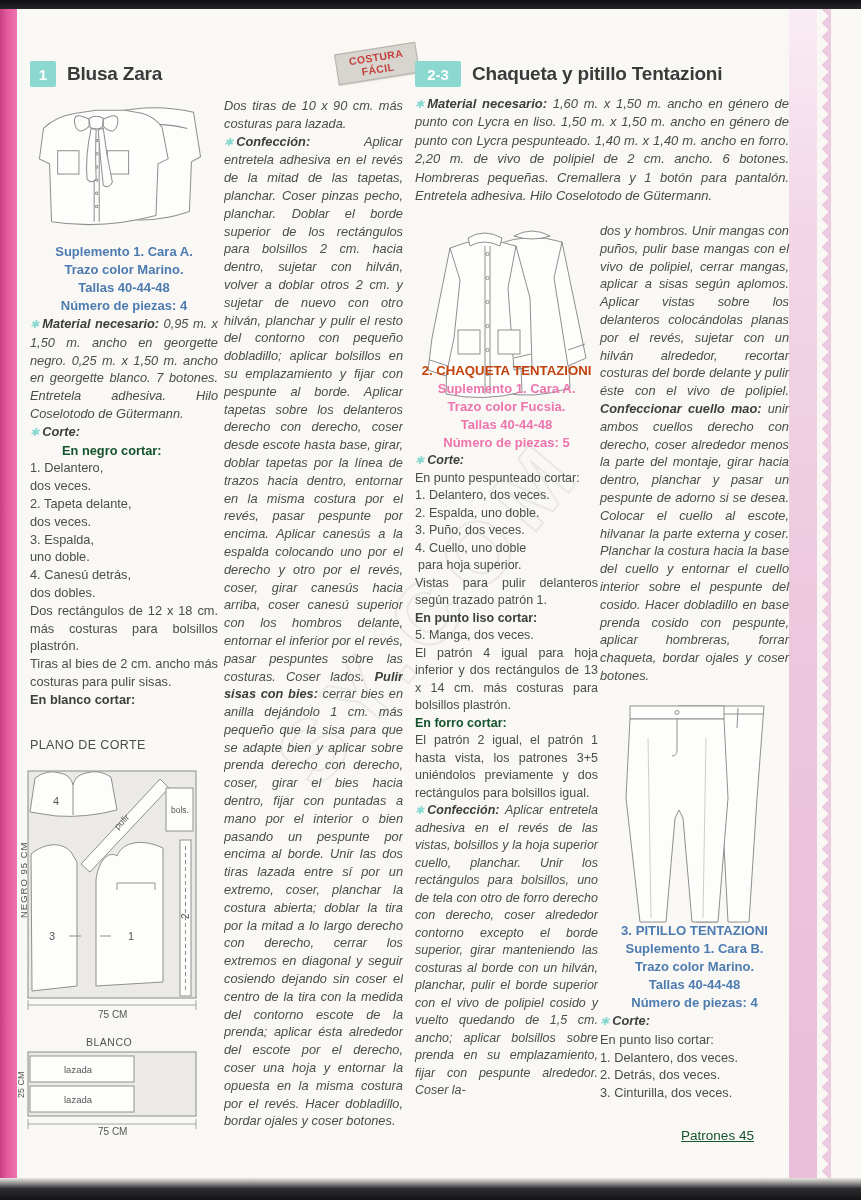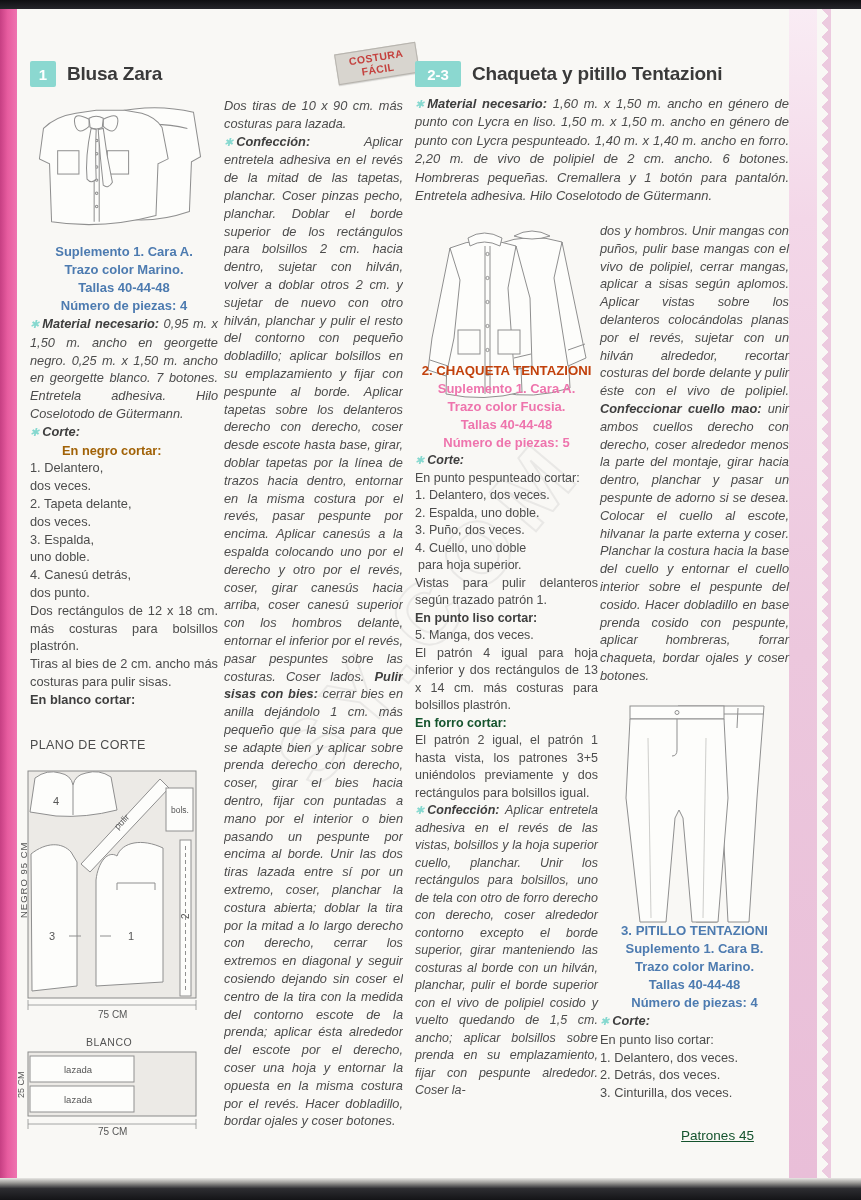--- a/index.html
+++ b/index.html
@@ -110,29 +110,29 @@
     <path class="ln" d="M70,33 Q72,62 75,88 Q80,92 84,85 Q78,58 75,32 Z"></path>
   </svg>
 
   <div class="col" style="left:30px;top:243px;width:188px;">
     <div class="info-line blue">Suplemento 1. Cara A.</div>
     <div class="info-line blue">Trazo color Marino.</div>
     <div class="info-line blue">Tallas 40-44-48</div>
     <div class="info-line blue">Número de piezas: 4</div>
     <p><span class="bullet">✱</span><b>Material necesario:</b><span> 0,95 m. x 1,50 m. ancho en georgette negro. 0,25 m. x 1,50 m. ancho en georgette blanco. 7 botones. Entretela adhesiva. Hilo Coselotodo de Gütermann.</span></p>
     <p><span class="bullet">✱</span><b>Corte:</b></p>
-    <div class="cut" style="font-weight:bold;color:#a16207;padding-left:32px;">En negro cortar:</div>
+    <div class="cut" style="font-weight:bold;color:#14532d;padding-left:32px;">En negro cortar:</div>
     <div class="cut">1. Delantero,</div>
     <div class="cut">dos veces.</div>
     <div class="cut">2. Tapeta delante,</div>
     <div class="cut">dos veces.</div>
     <div class="cut">3. Espalda,</div>
     <div class="cut">uno doble.</div>
     <div class="cut">4. Canesú detrás,</div>
-    <div class="cut">dos punto.</div>
+    <div class="cut">dos dobles.</div>
     <div class="cut">Dos rectángulos de 12 x 18 cm. más costuras para bolsillos plastrón.</div>
     <div class="cut">Tiras al bies de 2 cm. ancho más costuras para pulir sisas.</div>
     <div class="cut" style="font-weight:bold;color:#3e3e3e;">En blanco cortar:</div>
   </div>
 
   <div class="plano-title">PLANO DE CORTE</div>
   <svg style="left:14px;top:758px;" width="190" height="264" viewBox="0 0 190 264">
     <rect class="bg" x="14" y="13" width="168" height="227"></rect>
     <path class="ln" d="M16,54 L21,20 Q33,11 46,15 Q57,17 59,27 Q61,17 72,15 Q85,11 97,19 L103,52 Q72,60 42,58 Z"></path>
     <line class="ln2" x1="59" y1="27" x2="59" y2="57"></line>

